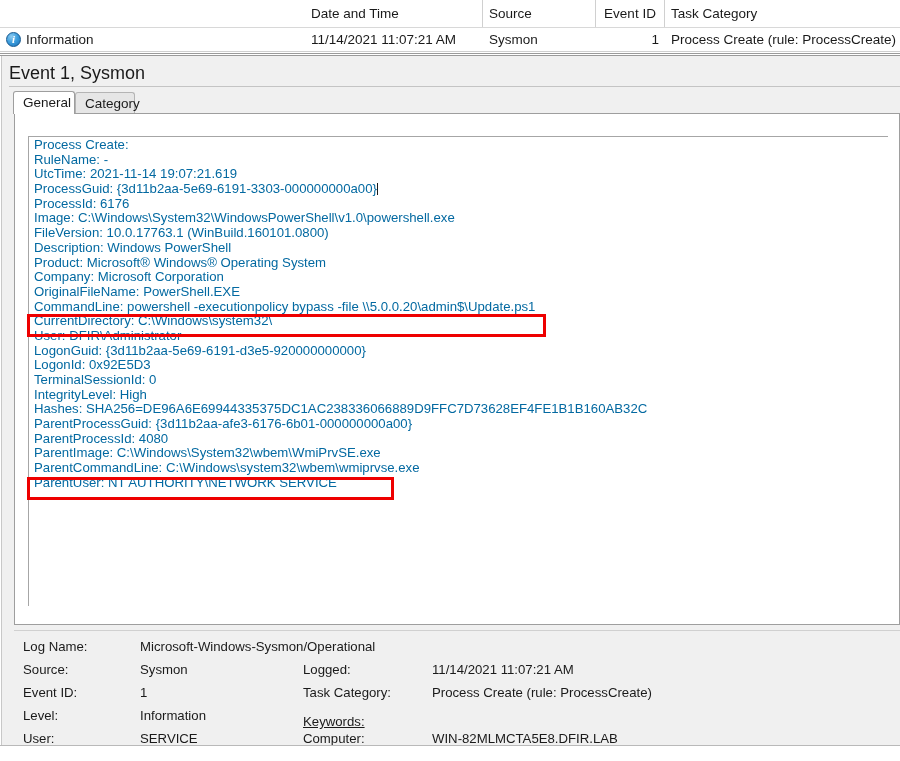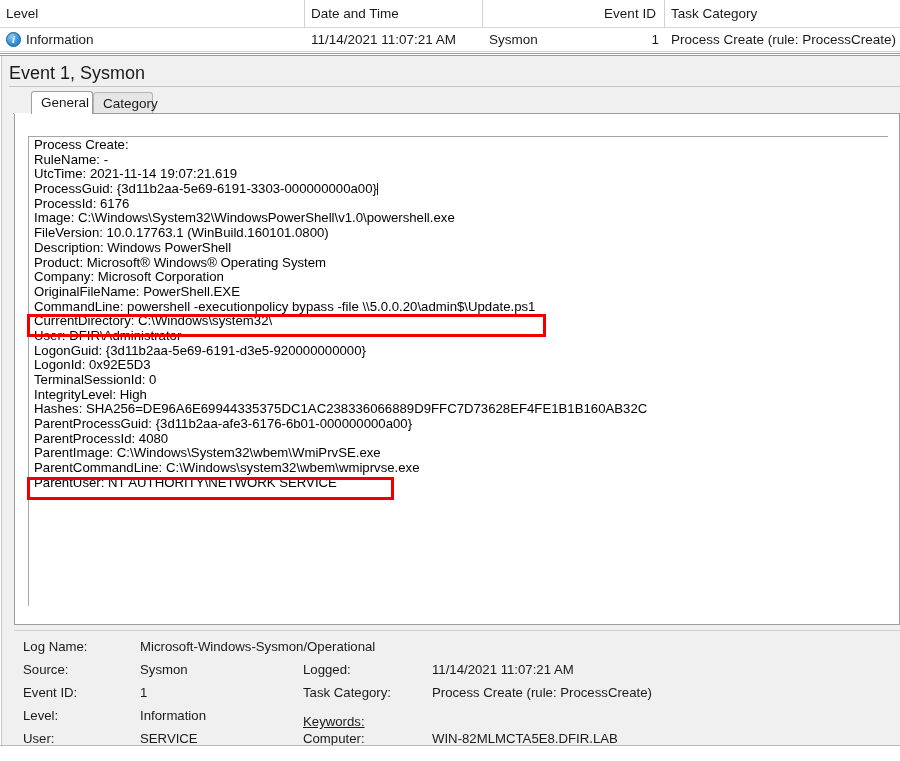--- a/index.html
+++ b/index.html
@@ -126,21 +126,20 @@
     line-height: 21px;
     font-size: 13.5px;
     color: #1a1a1a;
     padding: 0 9px;
     box-sizing: border-box;
     border: 1px solid #b4b4b4;
     border-bottom: none;
     border-radius: 3px 3px 0 0;
     background: #e6e6e6;
     white-space: nowrap;
-    margin-left: 18px;
   }
   .tab.active {
     top: 0; height: 23px; line-height: 22px;
     background: #ffffff;
     border-color: #9e9e9e;
     z-index: 3;
   }
   .tab-underline {
     position: absolute; left: 13px; top: 57px;
     width: 887px; height: 1px;
@@ -170,21 +169,21 @@
     border-left: 1px solid #a6a6a6;
     border-top: 1px solid #a6a6a6;
     box-sizing: border-box;
     overflow: hidden;
   }
   .desc-text {
     position: absolute;
     left: 5px; top: 1px;
     font-size: 13.2px;
     line-height: 14.7px;
-    color: #000000;
+    color: #0369a1;
     white-space: pre;
   }
   .desc-text .line {
     height: 14.7px;
     white-space: pre;
   }
   .caret {
     display: inline-block;
     width: 1px;
     height: 12px;
@@ -226,22 +225,22 @@
     width: 900px; height: 15px;
     background: #ffffff;
   }
 </style>
 </head>
 <body>
 
 <div id="app">
 
   <div class="list-header" id="list-header">
-      <div class="cell" style="left: 0px; width: 305px;">Level</div>
       <div class="cell" style="left: 305px; width: 178px;">Date and Time</div>
+      <div class="cell" style="left: 483px; width: 113px;">Source</div>
       <div class="cell num" style="left: 596px; width: 69px; text-align: center;">Event ID</div>
       <div class="cell last" style="left: 665px; width: 235px;">Task Category</div>
     </div>
 
   <div class="list-row" id="list-row">
       <div class="info-icon"></div>
       <div class="cell" style="left: 20px; width: 285px;">Information</div>
       <div class="cell" style="left: 305px; width: 178px;">11/14/2021 11:07:21 AM</div>
       <div class="cell" style="left: 483px; width: 113px;">Sysmon</div>
       <div class="cell num" style="left: 596px; width: 69px;">1</div>

